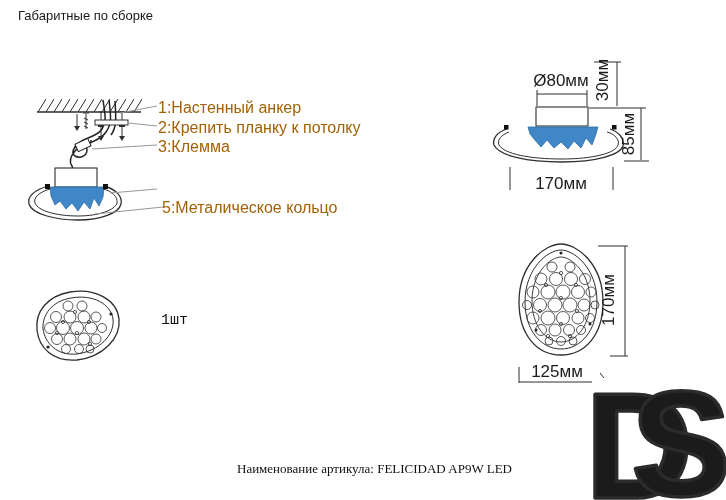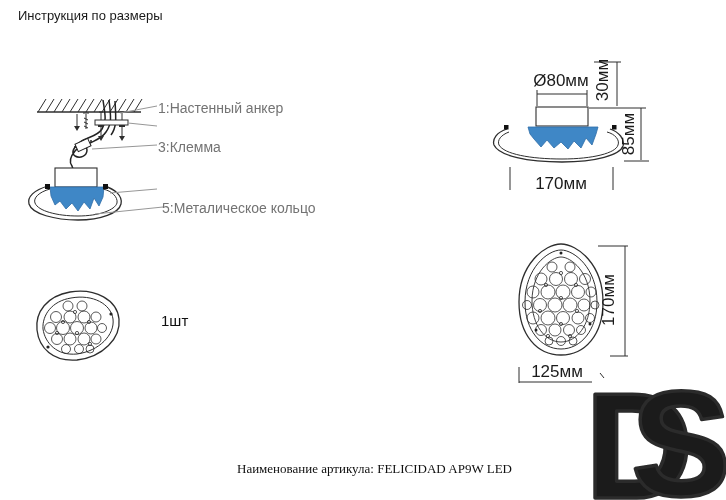--- a/index.html
+++ b/index.html
@@ -1,20 +1,20 @@
 <!DOCTYPE html>
 <html><head>
 <meta charset="utf-8">
 <style>
   html,body{margin:0;padding:0;background:#fff;}
   .page{position:relative;width:726px;height:500px;background:#ffffff;overflow:hidden;
         font-family:"Liberation Sans",sans-serif;color:#111;}
   .abs{position:absolute;}
   .title{font-size:13px;color:#1a1a1a;white-space:nowrap;}
-  .part-label{font-size:14px;color:#737373;white-space:nowrap;line-height:16px;}
+  .part-label{font-size:16px;color:#a16207;white-space:nowrap;line-height:16px;}
   .qty{font-size:15px;color:#101010;}
   .footer-text{font-size:13px;color:#101010;white-space:nowrap;}
   svg.lineart{position:absolute;left:0;top:0;}
   svg text{font-family:"Liberation Sans",sans-serif;fill:#1b1b1b;}
   .dim{font-size:17px;}
   .thin{stroke:#2e2e2e;stroke-width:1;fill:none;}
   .wire{stroke:#222;stroke-width:1.5;fill:none;}
   .leader{stroke:#979797;stroke-width:1;fill:none;}
   .outline{stroke:#2e2e2e;fill:none;}
 </style>
@@ -192,27 +192,28 @@
       <circle cx="536" cy="330" r="1.5" fill="#222"></circle>
 
       <path class="thin" d="M598,246 L628,246 M625,246 L625,356 M610,356 L628,356"></path>
       <text class="dim" x="614" y="300" text-anchor="middle" transform="rotate(-90 614 300)">170мм</text>
 
       <path class="thin" d="M519,367 L519,383 M519,382 L592,382 M600,373 L604,378"></path>
       <text class="dim" x="557" y="377" text-anchor="middle">125мм</text>
     </g>
   </svg>
 
-  <div class="abs title" style="left:18px;top:8px;">Инструкция по размеры</div>
+  <div class="abs title" style="left:18px;top:8px;">Габаритные по сборке</div>
 
   <div class="abs part-label" style="left:158px;top:100px;">1:Настенный анкер</div>
+  <div class="abs part-label" style="left:158px;top:120px;">2:Крепить планку к потолку</div>
   <div class="abs part-label" style="left:158px;top:139px;">3:Клемма</div>
   <div class="abs part-label" style="left:162px;top:200px;">5:Металическое кольцо</div>
 
-  <div class="abs qty" style="left:161px;top:312px;">1шт</div>
+  <div class="abs qty" style="left:161px;top:312px;font-family:Liberation Mono, monospace;">1шт</div>
 
   <div class="abs footer-text" style="left:237px;top:461px;font-family:Liberation Serif, serif;">
     <span>Наименование артикула:</span>
     <span>FELICIDAD AP9W LED</span>
   </div>
 
   <svg class="abs" style="left:583px;top:376px;" width="143" height="124" viewBox="0 0 143 124">
     <text x="2" y="122" font-size="150" font-weight="bold" font-family="DejaVu Sans, sans-serif" stroke="#2b2b2b" stroke-width="3.5" stroke-linejoin="round" fill="#F2CD70">D</text>
     <text x="48" y="120" font-size="150" font-weight="bold" font-family="DejaVu Sans, sans-serif" stroke="#2b2b2b" stroke-width="3.5" stroke-linejoin="round" fill="#6FADEA">S</text>
   </svg>

